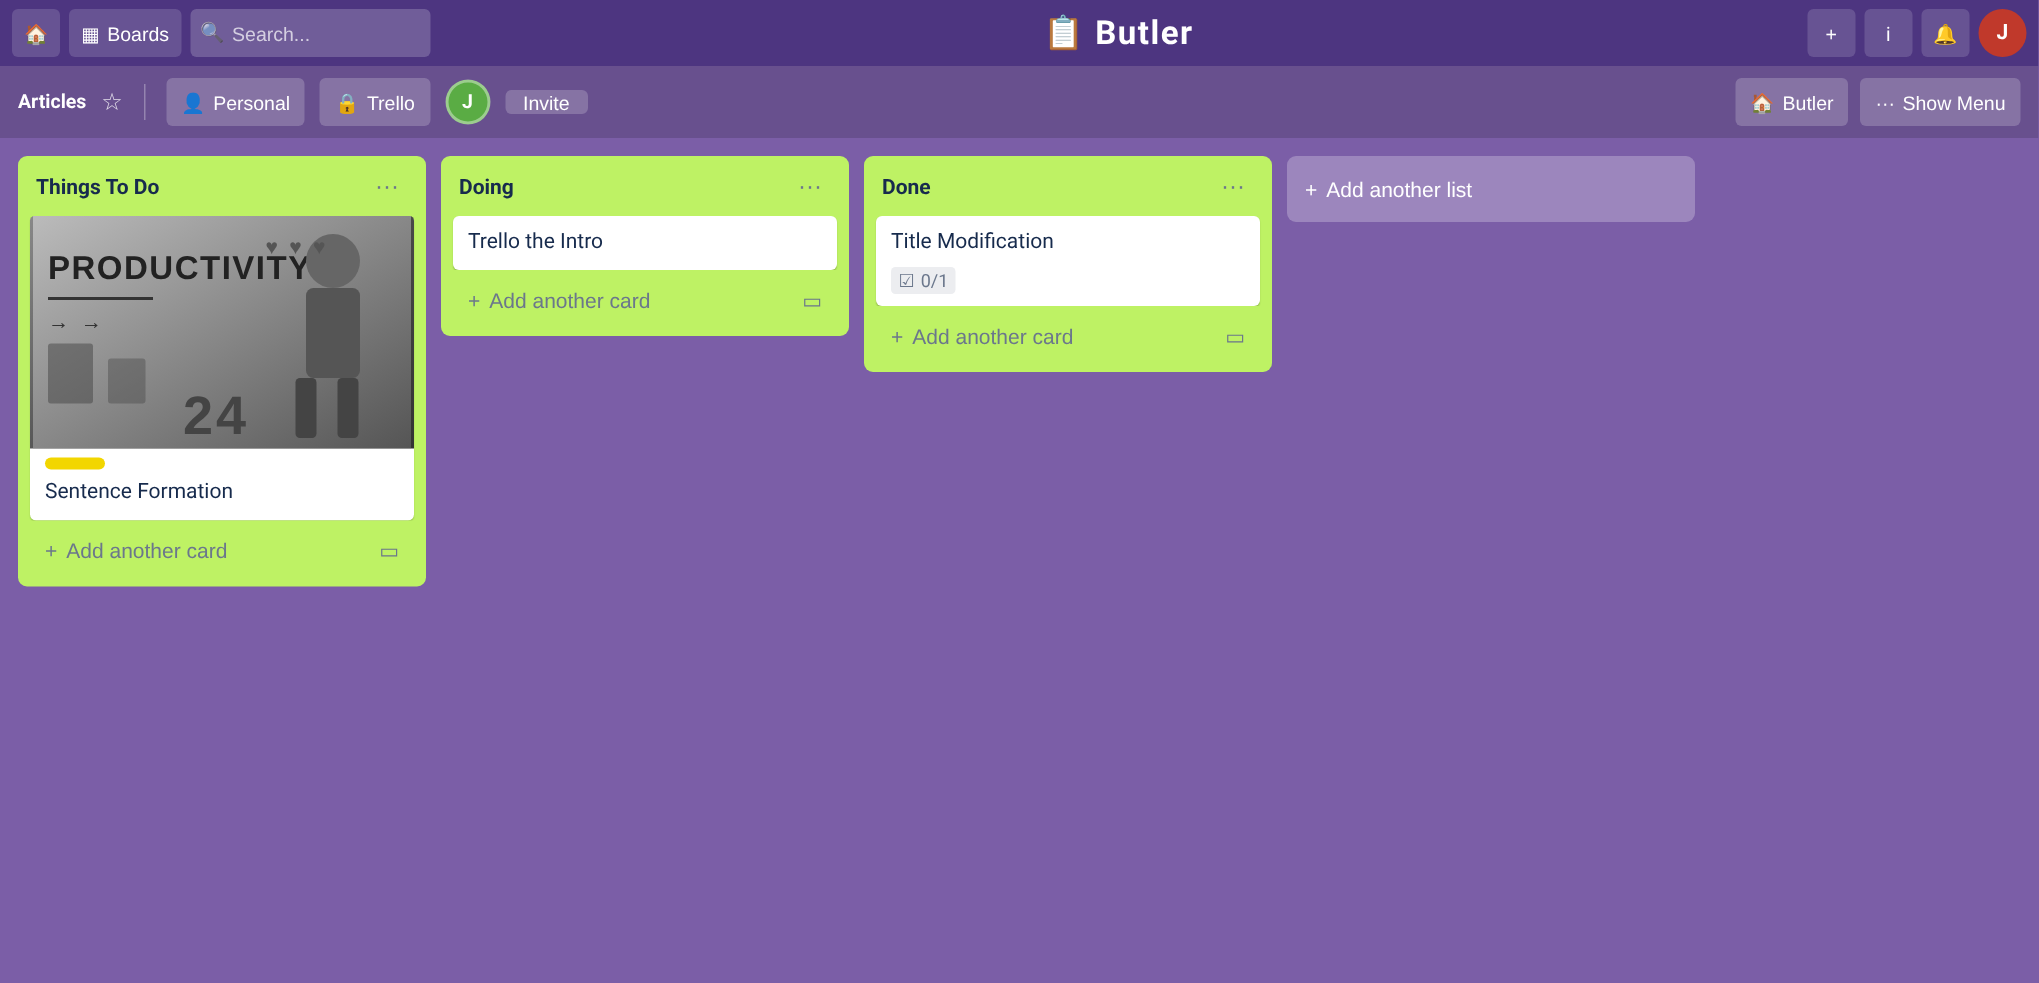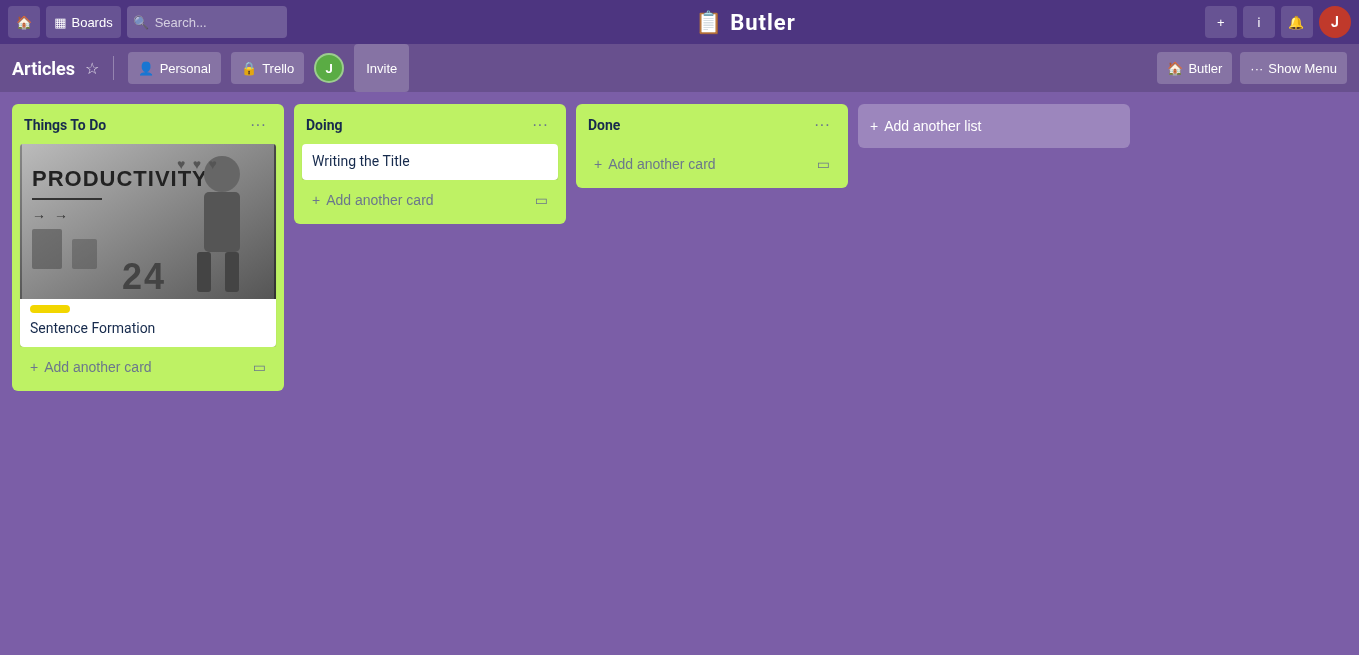--- a/index.html
+++ b/index.html
@@ -56,21 +56,21 @@
     .board-header {
       background: rgba(0,0,0,0.15);
       height: 48px;
       display: flex;
       align-items: center;
       padding: 0 12px;
       gap: 10px;
     }
     .board-title {
       color: #fff;
-      font-size: 18px;
+      font-size: 13px;
       font-weight: 700;
       cursor: pointer;
     }
     .star-btn { color: rgba(255,255,255,0.8); background: none; border: none; cursor: pointer; font-size: 16px; }
     .header-divider { width: 1px; height: 24px; background: rgba(255,255,255,0.3); margin: 0 4px; }
     .header-pill {
       background: rgba(255,255,255,0.2);
       border: none;
       border-radius: 4px;
       color: #fff;
@@ -79,21 +79,21 @@
       padding: 0 10px;
       font-size: 13px;
       display: flex;
       align-items: center;
       gap: 5px;
     }
     .invite-btn {
       background: rgba(255,255,255,0.2);
       border: none; border-radius: 4px;
       color: #fff; cursor: pointer;
-      height: 48px; padding: 0 12px;
+      height: 16px; padding: 0 12px;
       font-size: 13px;
     }
     .member-avatar {
       width: 30px; height: 30px; border-radius: 50%;
       background: #5aac44; color: #fff;
       display: flex; align-items: center; justify-content: center;
       font-weight: 700; font-size: 13px;
       border: 2px solid rgba(255,255,255,0.4);
     }
     .header-right { margin-left: auto; display: flex; align-items: center; gap: 8px; }
@@ -389,36 +389,48 @@
     </button>
   </div>
 
   <div class="list">
     <div class="list-header">
       <span class="list-title">Doing</span>
       <button class="list-menu-btn">···</button>
     </div>
     <div class="list-cards">
       <div class="card">
-        <div class="card-title">Writing the Title</div>
+        <div class="card-title">Trello the Intro</div>
         <button class="card-edit-icon">✏</button>
       </div>
     </div>
     <button class="add-card-btn">
       <span>+</span>
       <span>Add another card</span>
       <span style="margin-left:auto">▭</span>
     </button>
   </div>
 
   <div class="list">
     <div class="list-header">
       <span class="list-title">Done</span>
       <button class="list-menu-btn">···</button>
     </div>
+    <div class="list-cards">
+      <div class="card">
+        <div class="card-title">Title Modification</div>
+        <div class="card-footer">
+          <div class="card-badge">
+            <span>☑</span>
+            <span>0/1</span>
+          </div>
+        </div>
+        <button class="card-edit-icon">✏</button>
+      </div>
+    </div>
     <button class="add-card-btn">
       <span>+</span>
       <span>Add another card</span>
       <span style="margin-left:auto">▭</span>
     </button>
   </div>
 
   <button class="add-list-btn">
     <span>+</span>
     <span>Add another list</span>

